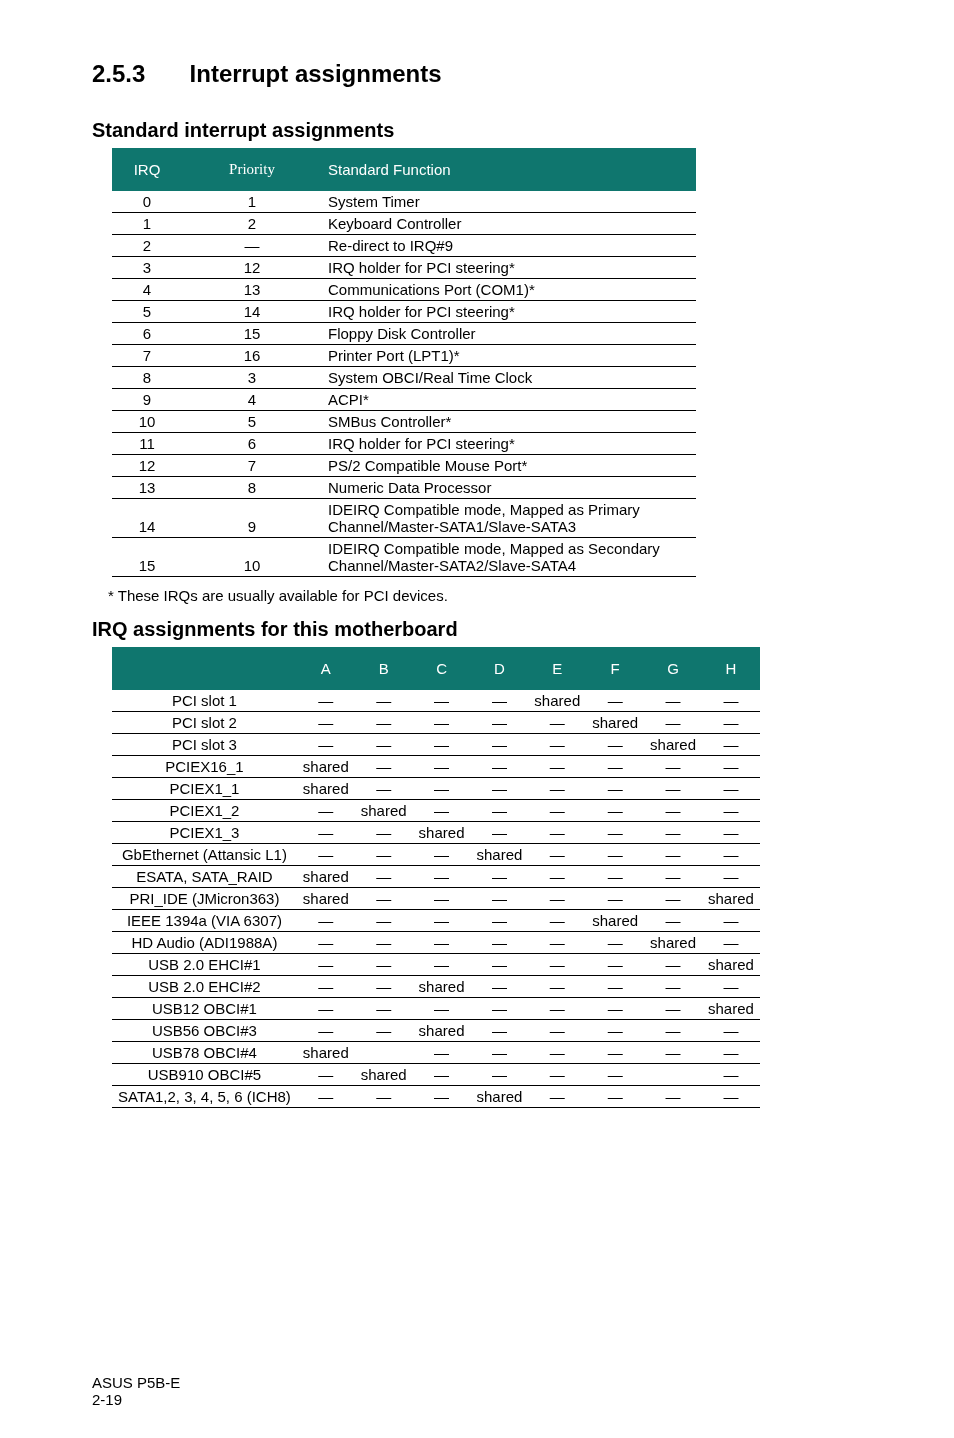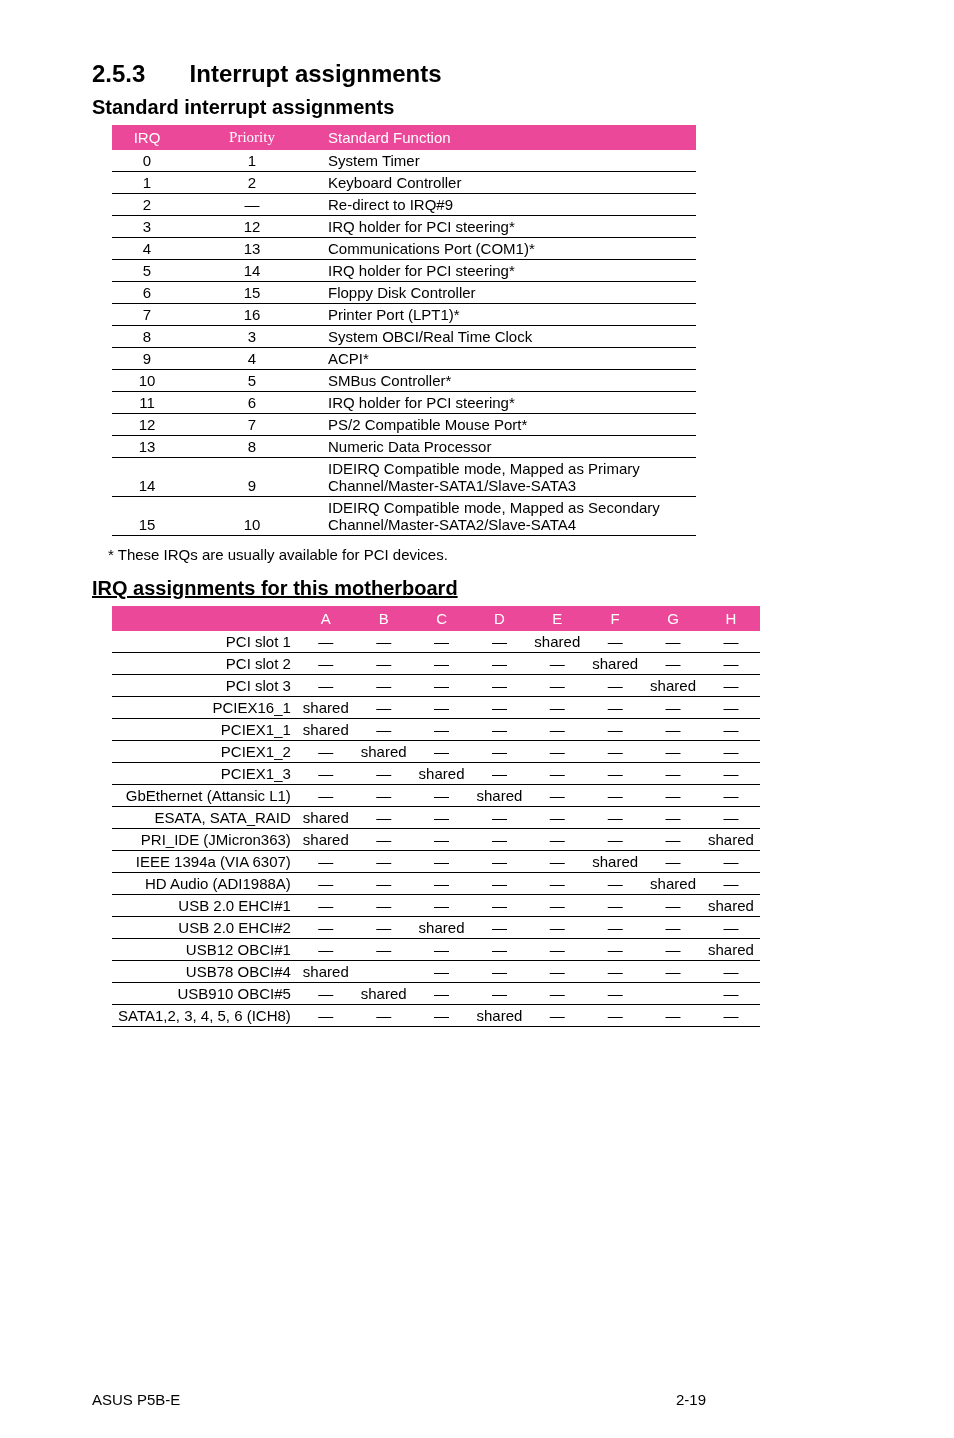--- a/index.html
+++ b/index.html
@@ -23,33 +23,33 @@
     display: inline-block;
     margin-right: 40px;
   }
   .sec-title {
     font-size: 24px;
     font-weight: bold;
   }
   .sub-title {
     font-size: 20px;
     font-weight: bold;
-    margin-top: 8px;
+    margin-top: 31px;
     margin-bottom: 6px;
   }
   table {
     border-collapse: collapse;
     width: 100%;
     font-size: 15px;
   }
   thead th {
-    background: #ec4899;
+    background: #0f766e;
     color: #fff;
     font-weight: normal;
-    padding: 4px 6px;
+    padding: 13px 6px;
     text-align: left;
   }
   tbody td {
     border-bottom: 1px solid #000;
     padding: 2px 6px;
     vertical-align: bottom;
   }
   .std-table thead th:first-child,
   .std-table thead th:nth-child(2) {
     text-align: center;
@@ -64,31 +64,32 @@
     font-size: 15px;
   }
   .irq-table thead th {
     text-align: center;
   }
   .irq-table tbody td {
     text-align: center;
     min-width: 52px;
   }
   .irq-table tbody td:first-child {
-    text-align: right;
+    text-align: center;
     white-space: nowrap;
   }
   .footer {
     position: absolute;
     bottom: 30px;
     left: 92px;
     right: 72px;
     display: flex;
     justify-content: space-between;
     font-size: 15px;
+    flex-direction: column;
   }
   .irq-wrap, .std-wrap {
     margin-left: 20px;
     margin-right: 10px;
   }
 </style>
 </head>
 <body>
 
 <div class="page">
@@ -189,21 +190,21 @@
             <td>15</td>
             <td>10</td>
             <td>IDEIRQ Compatible mode, Mapped as Secondary Channel/Master-SATA2/Slave-SATA4</td>
           </tr>
         </tbody>
     </table>
   </div>
 
   <div class="note">* These IRQs are usually available for PCI devices.</div>
 
-  <div class="sub-title" style="margin-top:14px;text-decoration:underline;">IRQ assignments for this motherboard</div>
+  <div class="sub-title" style="margin-top:14px;">IRQ assignments for this motherboard</div>
 
   <div class="irq-wrap">
     <table class="irq-table">
       <thead>
         <tr id="irq-head-row">
             <th style="width: 210px;"></th>
             <th>A</th>
             <th>B</th>
             <th>C</th>
             <th>D</th>
@@ -373,20 +374,31 @@
             <td>—</td>
             <td>—</td>
             <td>—</td>
             <td>—</td>
             <td>—</td>
             <td>—</td>
             <td>—</td>
             <td>shared</td>
           </tr>
           <tr>
+            <td>USB56 OBCI#3</td>
+            <td>—</td>
+            <td>—</td>
+            <td>shared</td>
+            <td>—</td>
+            <td>—</td>
+            <td>—</td>
+            <td>—</td>
+            <td>—</td>
+          </tr>
+          <tr>
             <td>USB78 OBCI#4</td>
             <td>shared</td>
             <td></td>
             <td>—</td>
             <td>—</td>
             <td>—</td>
             <td>—</td>
             <td>—</td>
             <td>—</td>
           </tr>

